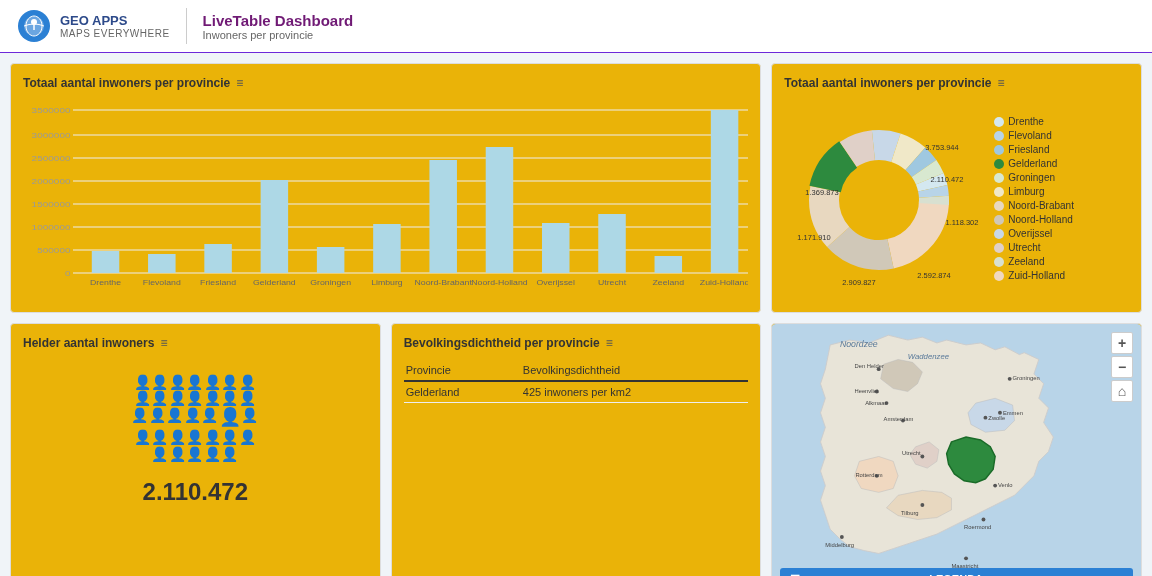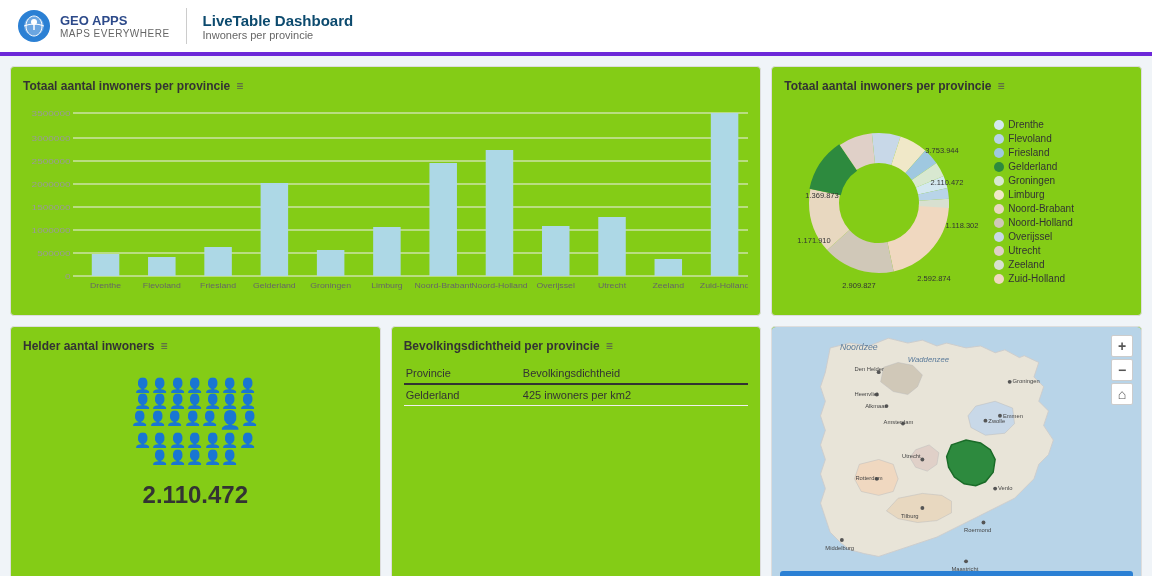--- a/index.html
+++ b/index.html
@@ -1,20 +1,20 @@
 <!DOCTYPE html>
 <html><head>
   <meta charset="utf-8">
   <style>
     * { box-sizing: border-box; margin: 0; padding: 0; }
     body { font-family: Arial, sans-serif; background: #f0f4f8; font-size: 12px; color: #333; }
 
     .header {
       background: white;
-      border-bottom: 4px solid #6d28d9;
+      border-bottom: 1px solid #6d28d9;
       padding: 8px 16px;
       display: flex;
       align-items: center;
       gap: 16px;
     }
     .logo-area {
       display: flex;
       align-items: center;
       gap: 8px;
     }
@@ -36,38 +36,38 @@
     }
     .header-divider {
       width: 1px;
       height: 36px;
       background: #ccc;
     }
     .header-title-block {}
     .header-title {
       font-size: 15px;
       font-weight: bold;
-      color: #0c4a6e;
+      color: #701a75;
       text-align: center;
     }
     .header-subtitle {
       font-size: 11px;
       color: #666;
     }
 
     .dashboard {
       padding: 10px;
       display: grid;
       grid-template-columns: 1fr 1fr 1fr;
       grid-template-rows: auto auto;
       gap: 10px;
     }
 
     .card {
-      background: #84cc16;
+      background: #eab308;
       border: 1px solid #ddd;
       border-radius: 4px;
       padding: 12px;
       position: relative;
     }
 
     .card-title {
       font-size: 12px;
       font-weight: bold;
       color: #333;

